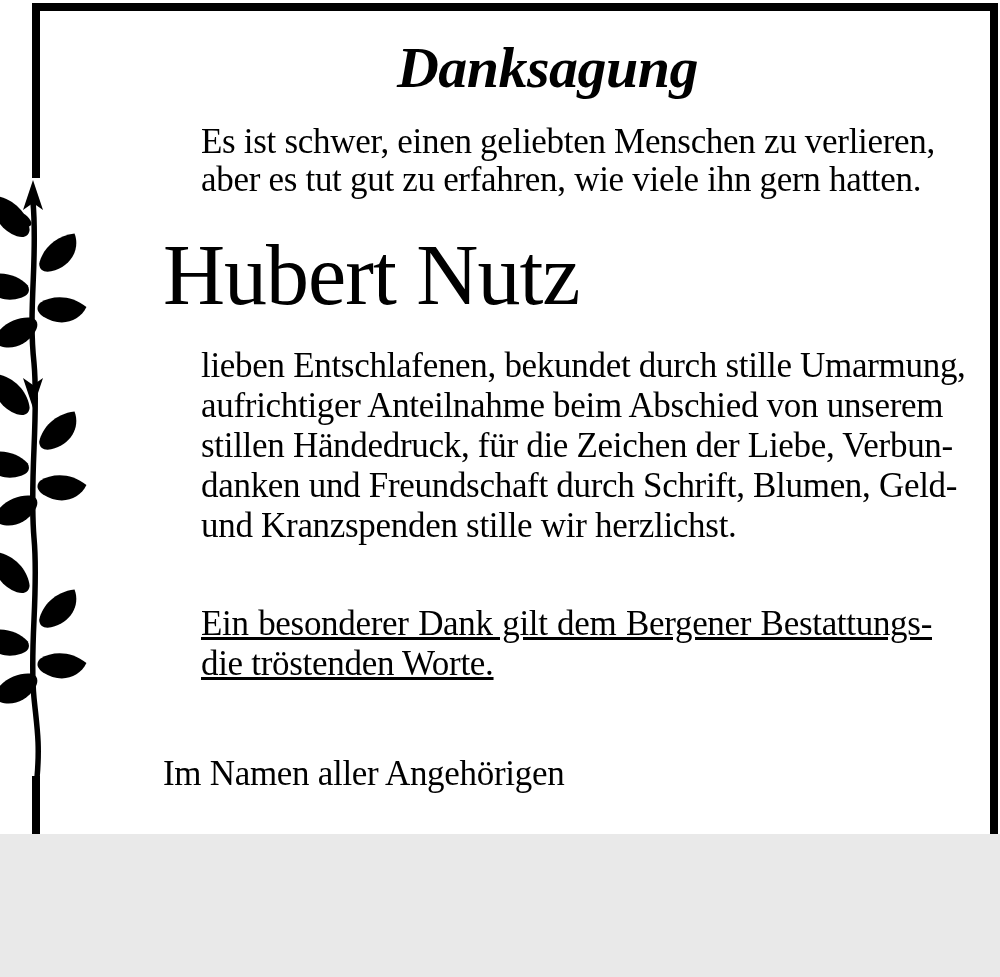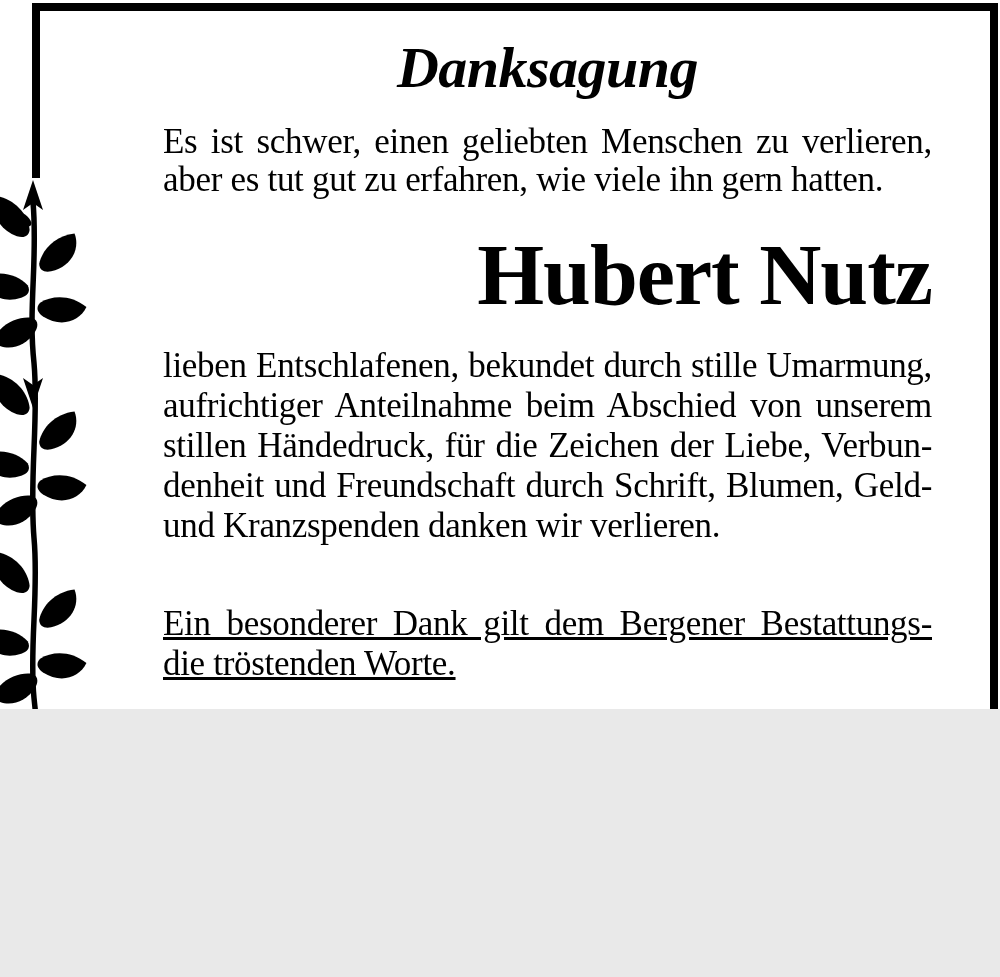--- a/index.html
+++ b/index.html
@@ -1,19 +1,19 @@
 <!DOCTYPE html>
 <html><head>
 <meta charset="utf-8">
 <style>
   html, body { margin: 0; padding: 0; background: #e9e9e9; }
   .sheet {
     position: relative;
     width: 1000px;
-    height: 709px;
+    height: 834px;
     background: #ffffff;
     overflow: hidden;
     font-family: "Liberation Serif", "DejaVu Serif", serif;
     color: #000000;
   }
   
   .bar { position: absolute; background: #000000; }
   .bar-top         { left: 32px;  top: 3px;   width: 966px; height: 8px; }
   .bar-right       { left: 990px; top: 3px;   width: 8px;   height: 974px; }
   .bar-bottom      { left: 32px;  top: 968px; width: 966px; height: 9px; }
@@ -29,29 +29,29 @@
     line-height: 58px;
     font-weight: bold;
     font-style: italic;
     text-align: center;
     letter-spacing: -0.5px;
   }
   .deceased {
     top: 232px;
     font-size: 86px;
     line-height: 86px;
-    font-weight: bold;
-    text-align: right;
+    font-weight: normal;
+    text-align: left;
     letter-spacing: -1px;
   }
   .para { font-size: 35px; letter-spacing: -0.3px; }
   .para-intro   { top: 123px; line-height: 38px; }
   .para-thanks  { top: 346px; line-height: 40px; }
   .para-special { top: 604px; line-height: 40px; text-decoration: underline; }
-  .jline { text-align: justify; text-align-last: justify; white-space: nowrap; }
+  .jline { text-align: justify; text-align-last: justify; white-space: nowrap; margin-left: 38px; }
   .jline.jlast { text-align: right; text-align-last: left; }
   .single { font-size: 35px; line-height: 40px; letter-spacing: -0.3px; text-align: left; }
   .closing   { top: 754px; }
   .signature { top: 844px; }
   .placedate { top: 879px; }
 </style>
 </head>
 <body>
 
 <div class="sheet">
@@ -92,24 +92,25 @@
       <div class="jline">Es ist schwer, einen geliebten Menschen zu verlieren,</div>
       <div class="jline jlast">aber es tut gut zu erfahren, wie viele ihn gern hatten.</div>
     </div>
 
   <div class="col deceased">Hubert Nutz</div>
 
   <div class="col para para-thanks">
       <div class="jline">lieben Entschlafenen, bekundet durch stille Umarmung,</div>
       <div class="jline">aufrichtiger Anteilnahme beim Abschied von unserem</div>
       <div class="jline">stillen Händedruck, für die Zeichen der Liebe, Verbun-</div>
-      <div class="jline">denheit und Freundschaft durch Schrift, Blumen, Geld-</div>
-      <div class="jline jlast">und Kranzspenden danken wir verlieren.</div>
+      <div class="jline">danken und Freundschaft durch Schrift, Blumen, Geld-</div>
+      <div class="jline jlast">und Kranzspenden stille wir herzlichst.</div>
     </div>
 
   <div class="col para para-special">
       <div class="jline">Ein besonderer Dank gilt dem Bergener Bestattungs-</div>
       <div class="jline jlast">die tröstenden Worte.</div>
     </div>
 
+  <div class="col single closing">Im Namen aller Angehörigen</div>
   <div class="col single signature">Sabine Nutz</div>
 
 </div>
 
 </body></html>

